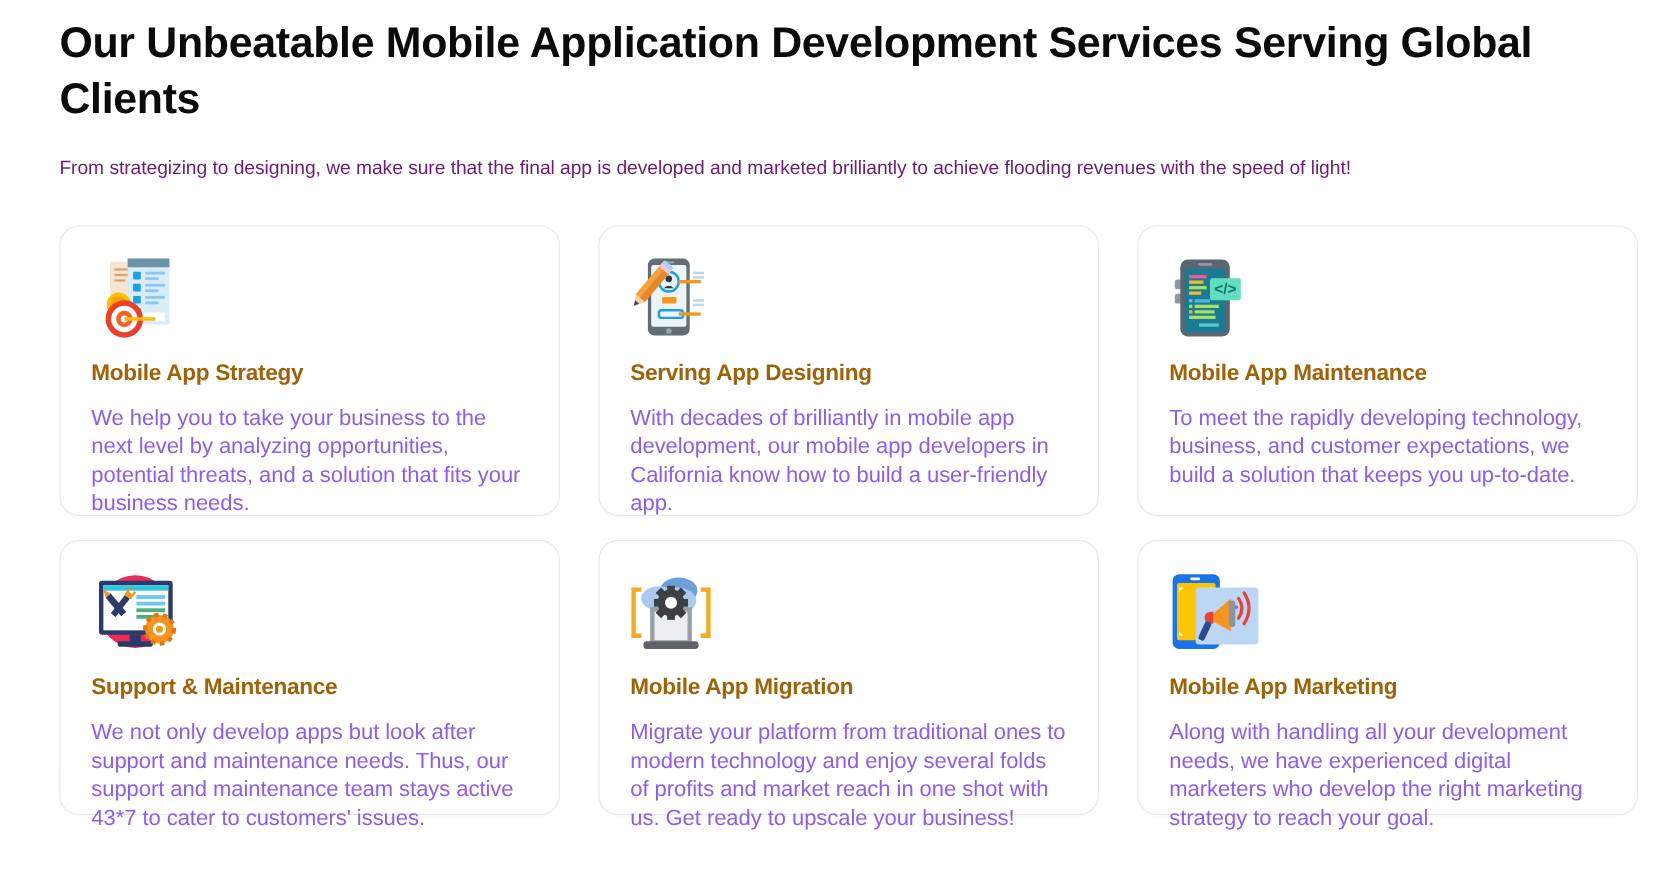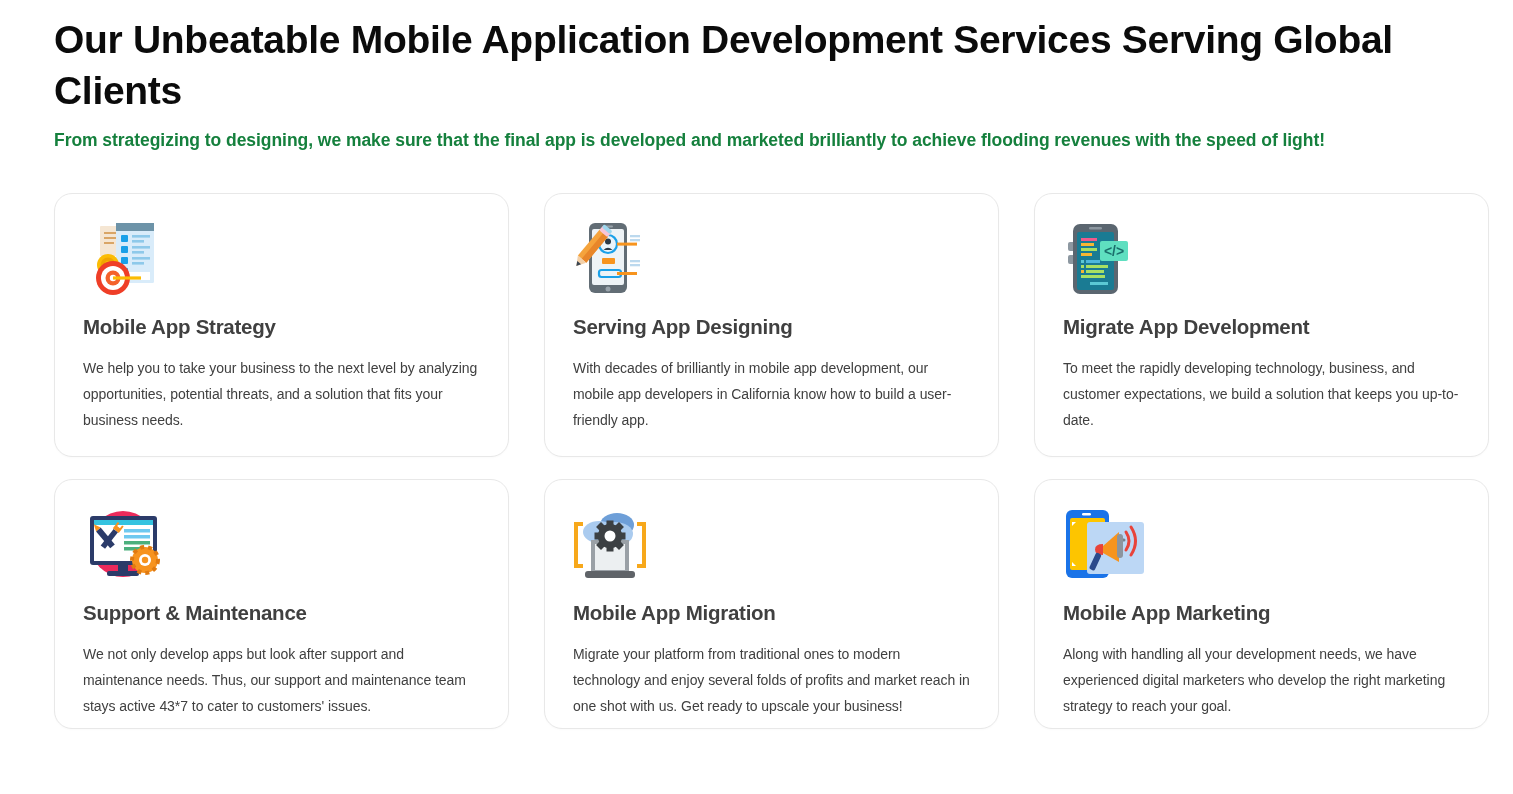--- a/index.html
+++ b/index.html
@@ -18,25 +18,25 @@
   }
   .page-title {
     font-size: 39px;
     line-height: 51px;
     font-weight: 700;
     color: #0b0b0b;
     letter-spacing: -0.3px;
     max-width: 1410px;
   }
   .page-subtitle {
-    margin-top: 12px;
+    margin-top: 24px;
     font-size: 17.5px;
     line-height: 24px;
-    color: #15803d;
-    font-weight: 700;
+    color: #701a75;
+    font-weight: 400;
     letter-spacing: -0.05px;
   }
   .cards-grid {
     margin-top: 41px;
     display: grid;
     grid-template-columns: repeat(3, 455px);
     column-gap: 35px;
     row-gap: 22px;
   }
   .card {
@@ -51,29 +51,29 @@
   .card-icon {
     width: 84px;
     height: 78px;
     margin-bottom: 16px;
     position: relative;
   }
   .card-icon svg { display: block; }
   .card-title {
     font-size: 20.5px;
     font-weight: 700;
-    color: #404040;
+    color: #a16207;
     letter-spacing: -0.25px;
     margin-bottom: 15px;
     line-height: 26px;
   }
   .card-desc {
-    font-size: 14px;
+    font-size: 20px;
     line-height: 26px;
-    color: #404040;
+    color: #8b5cf6;
     font-weight: 400;
     letter-spacing: -0.05px;
     max-width: 405px;
   }
 </style>
 </head>
 <body>
 
 <div class="page">
 
@@ -167,21 +167,21 @@
           <rect x="18" y="45" width="3" height="3" fill="#a8e063"></rect>
           <rect x="23" y="45" width="22" height="3" fill="#a8e063"></rect>
           <rect x="18" y="50" width="3" height="3" fill="#f7b733"></rect>
           <rect x="23" y="50" width="18" height="3" fill="#a8e063"></rect>
           <rect x="18" y="55" width="24" height="3" fill="#a8e063"></rect>
           <rect x="27" y="62" width="18" height="3" fill="#5bc8d4"></rect>
           <rect x="37" y="21" width="28" height="20" rx="2" fill="#5fdfc0"></rect>
           <text x="51" y="35.5" font-family="Liberation Sans, sans-serif" font-size="14" font-weight="700" fill="#1a6e6b" text-anchor="middle">&lt;/&gt;</text>
         </svg>
       </div>
-      <div class="card-title">Migrate App Development</div>
+      <div class="card-title">Mobile App Maintenance</div>
       <div class="card-desc">To meet the rapidly developing technology, business, and customer expectations, we build a solution that keeps you up-to-date.</div>
     </div>
 
     <div class="card card-row2">
       <div class="card-icon">
         <svg width="84" height="78" viewBox="0 0 84 78">
           <circle cx="40" cy="38" r="33" fill="#ec2a5b"></circle>
           <rect x="7" y="10" width="67" height="49" rx="3" fill="#2b3b69"></rect>
           <rect x="11" y="14" width="59" height="41" fill="#ffffff"></rect>
           <rect x="11" y="14" width="59" height="5" fill="#34c3e0"></rect>

